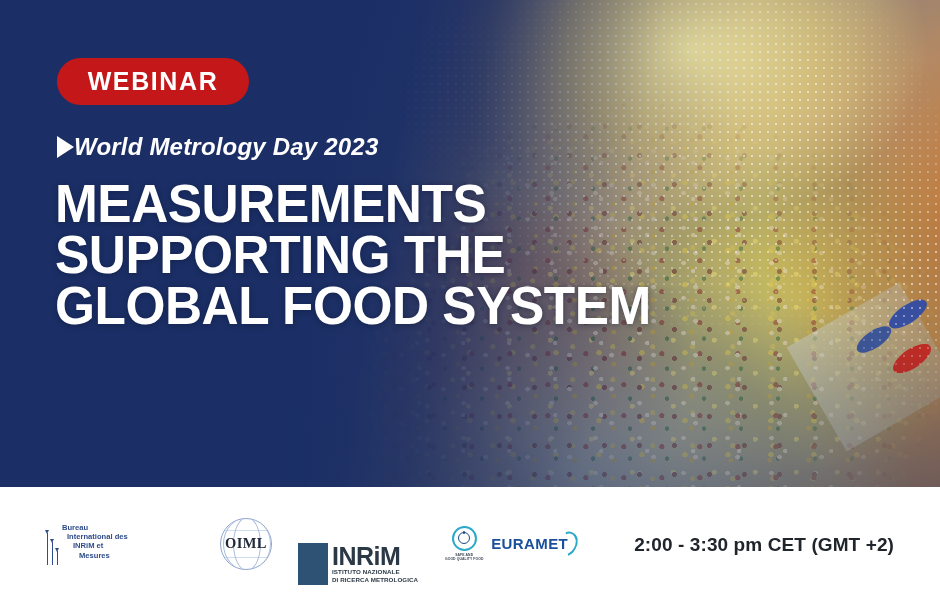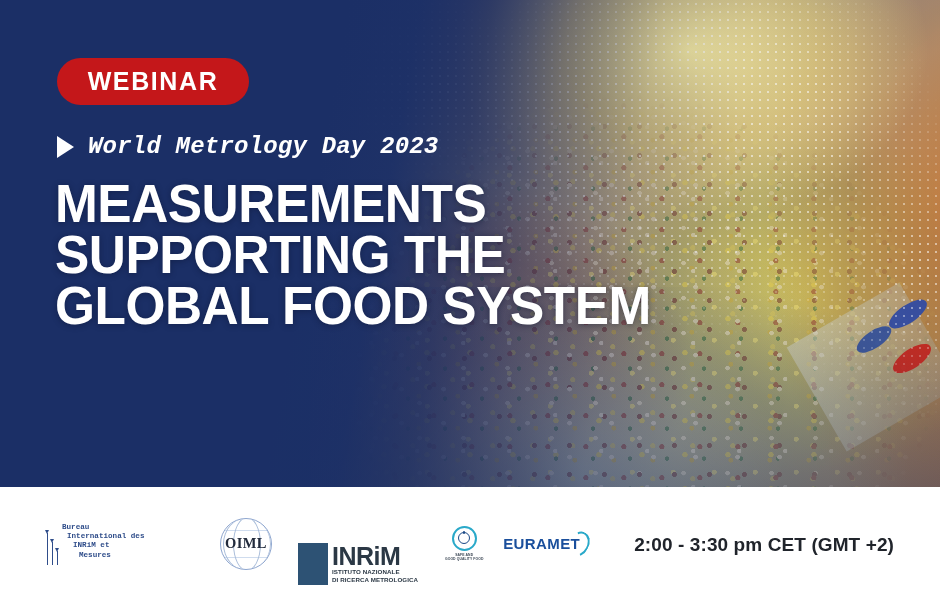--- a/index.html
+++ b/index.html
@@ -124,21 +124,21 @@
     display:flex; align-items:center; justify-content:center;
     width:192px; height:47px;
     background:#c4171a;
     border-radius:24px;
     color:#fff;
     font-size:25px; font-weight:bold; letter-spacing:1.6px;
   }
 
   .subtitle-row {
     position:absolute; left:57px; top:133px;
-    display:flex; align-items:center; gap:14px;font-family:Liberation Mono, monospace;
+    display:flex; align-items:center; 
   }
   .play-tri {
     width:0; height:0;
     border-left:17px solid #ffffff;
     border-top:11px solid transparent;
     border-bottom:11px solid transparent;
   }
   .subtitle {
     color:#ffffff;
     font-size:24px; font-weight:bold; font-style:italic;
@@ -163,21 +163,21 @@
   .footer {
     position:absolute; left:0; top:487px;
     width:940px; height:113px;
     background:#ffffff;
     display:flex; align-items:center; justify-content:space-between;
   }
 
   .logos { display:flex; align-items:center; gap:26px; padding-left:46px; }
 
   
-  .logo-bipm { display:flex; align-items:flex-start; width:100px;font-family:Liberation Mono, monospace; }
+  .logo-bipm { display:flex; align-items:flex-start; width:100px; }
   .bipm-rule { position:relative; width:16px; height:40px; margin-top:2px; }
   .bipm-rule i {
     position:absolute; background:#2f4d8a; width:1.3px;
   }
   .bipm-rule i:nth-child(1){ left:1px;  top:8px;  height:32px; }
   .bipm-rule i:nth-child(2){ left:6px;  top:17px; height:23px; }
   .bipm-rule i:nth-child(3){ left:11px; top:26px; height:14px; }
   .bipm-arrow {
     position:absolute; width:0; height:0;
     border-left:2.6px solid transparent; border-right:2.6px solid transparent;
@@ -220,21 +220,21 @@
 
   
   .logo-inrim { display:flex; align-items:stretch; height:42px;margin-top:40px; }
   .inrim-block { width:30px; background:#2d5274; }
   .inrim-txt { padding-left:4px; display:flex; flex-direction:column; justify-content:center; }
   .inrim-name { font-size:25px; font-weight:bold; color:#2b3845; line-height:24px; letter-spacing:-.5px; }
   .inrim-sub { font-size:6.2px; line-height:7.4px; color:#2b3845; font-weight:bold; letter-spacing:.1px; }
   .inrim-sub span { display:block; }
 
   
-  .logo-euramet { display:flex; align-items:center; gap:19px; }
+  .logo-euramet { display:flex; align-items:center; gap:7px; }
   .eu-emblem { display:flex; flex-direction:column; align-items:center; width:40px; }
   .eu-circ {
     position:relative; width:25px; height:25px; border-radius:50%;
     border:2px solid #2aa9c9;
     background:#fff;
     display:flex; align-items:center; justify-content:center;
   }
   .eu-circ-in { width:12px; height:12px; border-radius:50%; border:1.6px solid #1c4a87; }
   .eu-circ-dot { position:absolute; top:3.5px; left:50%; margin-left:-1.3px; width:2.6px; height:2.6px; border-radius:50%; background:#1c4a87; }
   .eu-tag { margin-top:2.5px; font-size:3.4px; line-height:4.2px; color:#3b4654; font-weight:bold; text-align:center; letter-spacing:.1px; }

